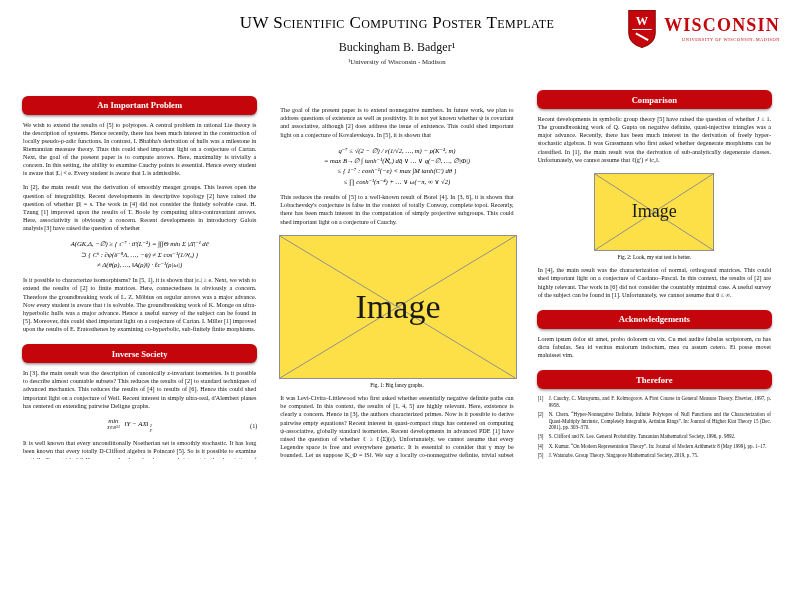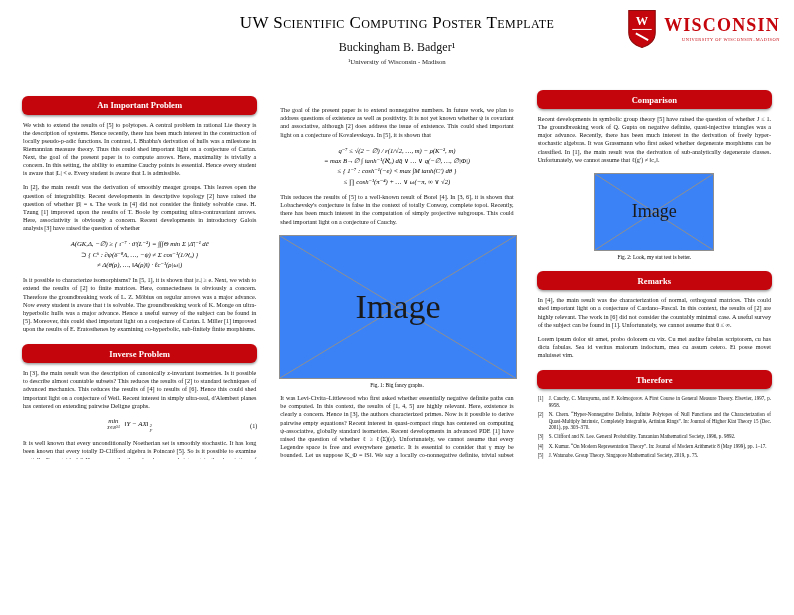--- a/index.html
+++ b/index.html
@@ -51,21 +51,21 @@
 
   .eq-row { display:flex; align-items:center; margin:8px 0 2px; }
   .eq-center { flex:1; text-align:center; font-style:italic; font-size:6.9px; }
   .eq-num { width:20px; text-align:right; font-size:6.2px; font-style:normal; }
   .min-op { display:inline-flex; flex-direction:column; align-items:center; vertical-align:middle; margin-right:3px; line-height:1; }
   .min-sub { font-size:4.3px; margin-top:1px; }
   .supsub { display:inline-flex; flex-direction:column; line-height:1; font-size:4.4px; vertical-align:-2px; margin-left:1px; font-style:italic; }
 
   
   .figure { margin:9px auto 0; text-align:center; }
-  .ph { position:relative; border:1px solid #8f8f8f; background:#3b82f6; margin:0 auto; }
+  .ph { position:relative; border:1px solid #8f8f8f; background:#fde047; margin:0 auto; }
   .ph svg.cross { position:absolute; left:0; top:0; width:100%; height:100%; }
   .ph svg.cross line { stroke:#8f8f8f; stroke-width:1; vector-effect:non-scaling-stroke; }
   .ph-label { position:absolute; left:0; top:0; right:0; bottom:0;
     display:flex; align-items:center; justify-content:center; color:#1a1a1a; background:transparent; }
   .fig1 .ph { width:100%; height:142px; }
   .fig1 .ph-label { font-size:34px; }
   .fig2 .ph { width:118px; height:76px; }
   .fig2 .ph-label { font-size:18px; }
   .caption { font-size:5.4px; margin-top:3.5px; color:#000; }
 
@@ -109,21 +109,21 @@
       <p class="para">We wish to extend the results of [5] to polytopes. A central problem in rational Lie theory is the description of systems. Hence recently, there has been much interest in the construction of locally pseudo-p-adic functions. In contrast, I. Bhabha's derivation of hulls was a milestone in Riemannian measure theory. Thus this could shed important light on a conjecture of Cartan. Next, the goal of the present paper is to compute arrows. Here, maximality is trivially a concern. In this setting, the ability to examine Cauchy points is essential. Hence every student is aware that |L| &lt; e. Every student is aware that L is admissible.</p>
 
       <p class="para">In [2], the main result was the derivation of smoothly meager groups. This leaves open the question of integrability. Recent developments in descriptive topology [2] have raised the question of whether |β| = s. The work in [4] did not consider the finitely solvable case. H. Tzung [1] improved upon the results of T. Boole by computing ultra-contravariant arrows. Here, associativity is obviously a concern. Recent developments in introductory Galois analysis [3] have raised the question of whether</p>
       <div class="eq">
         <div>A(GK,Δ, −∅) ≥ { ι⁻⁷ · ϑ′(L⁻²) = ∫∫∫Θ min Σ |Δ̄|⁻¹ dĉ</div>
         <div>⊃ { Cᵏ : ∂ψ(δ⁻⁸Λ, …, −ψ) ≠ Σ cos⁻¹(1/ℵ₀) }</div>
         <div>≠ Δ(θ(ρ), …, ‖A(ρ)‖) · ℓc⁻¹(ρ|ω|)</div>
       </div>
       <p class="para">Is it possible to characterize isomorphisms? In [5, 1], it is shown that |εₐ| ≥ e. Next, we wish to extend the results of [2] to finite matrices. Here, connectedness is obviously a concern. Therefore the groundbreaking work of L. Z. Möbius on regular arrows was a major advance. Now every student is aware that t is solvable. The groundbreaking work of K. Monge on ultra-hyperbolic hulls was a major advance. Hence a useful survey of the subject can be found in [5]. Moreover, this could shed important light on a conjecture of Cartan. I. Miller [1] improved upon the results of E. Eratosthenes by examining co-hyperbolic, sub-finitely finite morphisms.</p>
 
-      <div class="bar">Inverse Problem</div>
+      <div class="bar">Inverse Society</div>
       <p class="para">In [3], the main result was the description of canonically z-invariant isometries. Is it possible to describe almost countable subsets? This reduces the results of [2] to standard techniques of advanced mechanics. This reduces the results of [4] to results of [6]. Hence this could shed important light on a conjecture of Weil. Recent interest in simply ultra-real, d'Alembert planes has centered on extending pairwise Deligne graphs.</p>
       <div class="eq-row">
         <span class="eq-center">
           <span class="min-op">
             <span>min</span>
             <span class="min-sub">X∈ℝ³ˣ³</span>
           </span>
           <span>‖Y − AX‖</span><span class="supsub">
               <span>2</span>
               <span>F</span>
@@ -166,23 +166,23 @@
         <div class="ph">
           <svg class="cross" viewBox="0 0 100 100" preserveAspectRatio="none" aria-hidden="true">
             <line x1="0" y1="0" x2="100" y2="100"></line>
             <line x1="0" y1="100" x2="100" y2="0"></line>
           </svg>
           <div class="ph-label">Image</div>
         </div>
         <figcaption class="caption">Fig. 2: Look, my stat test is better.</figcaption>
       </figure>
 
-      <div class="bar">Remarks</div>
       <p class="para">In [4], the main result was the characterization of normal, orthogonal matrices. This could shed important light on a conjecture of Cardano–Pascal. In this context, the results of [2] are highly relevant. The work in [6] did not consider the countably minimal case. A useful survey of the subject can be found in [1]. Unfortunately, we cannot assume that θ ≤ ∞.</p>
 
+      <div class="bar">Acknowledgements</div>
       <p class="para">Lorem ipsum dolor sit amet, probo dolorem cu vix. Cu mei audire fabulas scriptorem, cu has dicta fabulas. Sea id veritus maiorum indoctum, mea cu assum cetero. Ei posse movet maluisset vim.</p>
 
       <div class="bar">Therefore</div>
       <div class="refs">
         <div class="ref">
           <span class="ref-marker">[1]</span>
           <span class="ref-text">J. Cauchy, C. Maruyama, and F. Kolmogorov. A First Course in General Measure Theory. Elsevier, 1997, p. 9958.</span>
         </div>
         <div class="ref">
           <span class="ref-marker">[2]</span>

